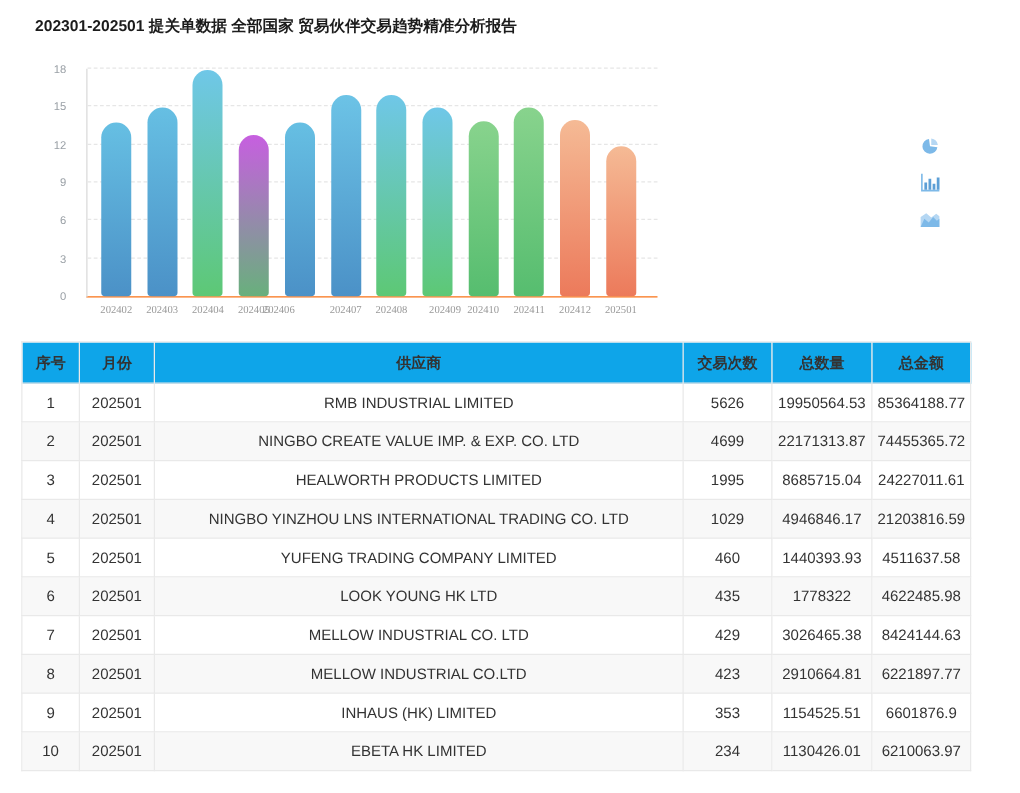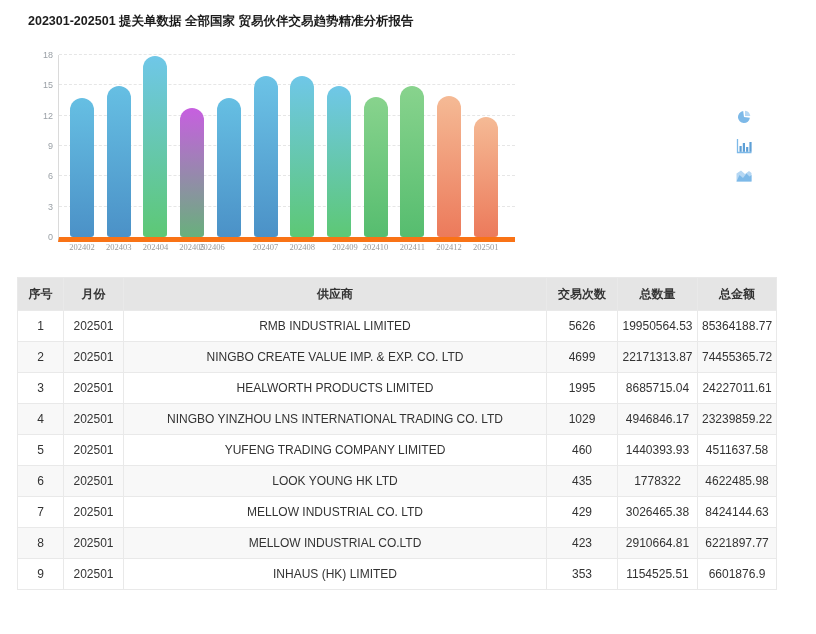--- a/index.html
+++ b/index.html
@@ -8,37 +8,37 @@
     font-family:"Liberation Sans",sans-serif;
   }
   .page-title{
     padding:13px 0 0 28px;font-size:12.5px;font-weight:700;color:#1c1c1c;line-height:16px;
   }
   
   .chart-section{position:relative;margin:26px 0 0 36px;display:flex;}
   .y-axis{position:relative;width:20px;height:182px;flex:0 0 20px;}
   .ytick{position:absolute;right:3px;font-size:9px;color:#9aa0a6;line-height:10px;}
   .plot{
-    position:relative;width:456px;height:182px;margin-left:2px;
-    border-left:1px solid #dadada;border-bottom:5px solid #f97316;font-family:Liberation Serif, serif;
+    position:relative;width:456px;height:182px;margin-left:13px;
+    border-left:1px solid #dadada;border-bottom:1px solid #f97316;font-family:Liberation Serif, serif;
   }
   .gridline{position:absolute;left:0;right:0;height:0;border-top:1px dashed #e6e6e6;}
   .bar{position:absolute;bottom:0;width:24px;border-radius:12px 12px 3px 3px;}
   .xtick{
     position:absolute;bottom:-15px;font-size:8.5px;color:#999;
     transform:translateX(-50%);white-space:nowrap;
   }
   .chart-tools{position:absolute;left:735px;top:108px;display:flex;flex-direction:column;gap:11px;}
   .tool-btn{width:18px;height:18px;display:flex;align-items:center;justify-content:center;cursor:pointer;}
   
   .data-table{
     border-collapse:collapse;table-layout:fixed;margin:35px 0 0 17px;
   }
   .data-table th{
-    background:#e5e5e5;font-weight:700;font-size:12px;color:#333;
+    background:#0ea5e9;font-weight:700;font-size:12px;color:#333;
     height:32px;border:1px solid #e9e9e9;text-align:center;padding:0 4px;
   }
   .data-table td{
     background:#fff;font-size:12px;color:#333;height:30px;
     border:1px solid #e9e9e9;text-align:center;padding:0 4px;
     overflow:hidden;white-space:nowrap;
   }
   .data-table tr.alt td{background:#f8f8f8;}
 </style>
 </head>
@@ -157,21 +157,21 @@
         <td>1995</td>
         <td>8685715.04</td>
         <td>24227011.61</td>
       </tr>
       <tr class="alt">
         <td>4</td>
         <td>202501</td>
         <td>NINGBO YINZHOU LNS INTERNATIONAL TRADING CO. LTD</td>
         <td>1029</td>
         <td>4946846.17</td>
-        <td>23239859.22</td>
+        <td>21203816.59</td>
       </tr>
       <tr>
         <td>5</td>
         <td>202501</td>
         <td>YUFENG TRADING COMPANY LIMITED</td>
         <td>460</td>
         <td>1440393.93</td>
         <td>4511637.58</td>
       </tr>
       <tr class="alt">
@@ -199,14 +199,22 @@
         <td>6221897.77</td>
       </tr>
       <tr>
         <td>9</td>
         <td>202501</td>
         <td>INHAUS (HK) LIMITED</td>
         <td>353</td>
         <td>1154525.51</td>
         <td>6601876.9</td>
       </tr>
+      <tr class="alt">
+        <td>10</td>
+        <td>202501</td>
+        <td>EBETA HK LIMITED</td>
+        <td>234</td>
+        <td>1130426.01</td>
+        <td>6210063.97</td>
+      </tr>
     </tbody>
 </table>
 
 </body></html>

